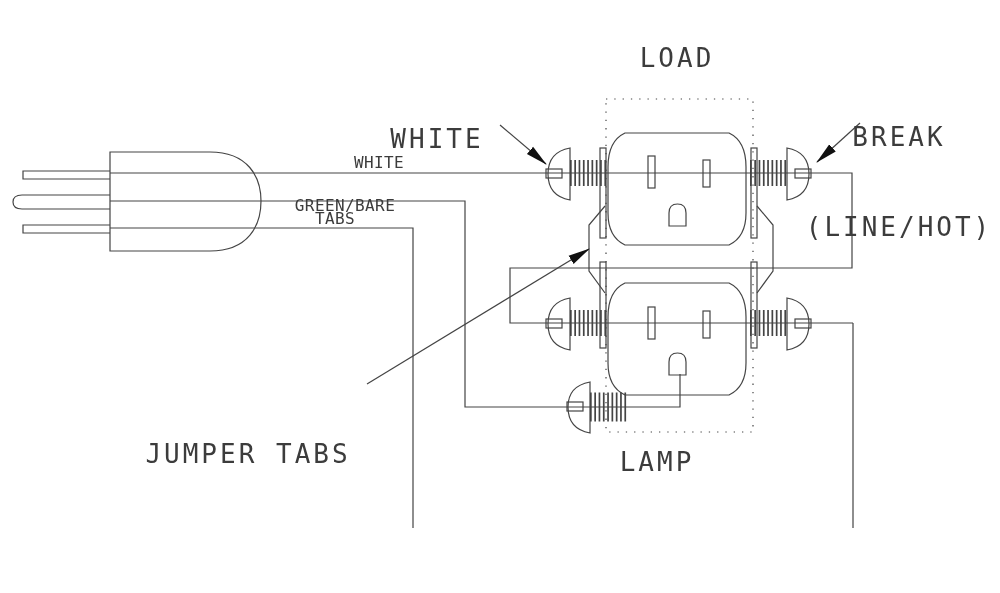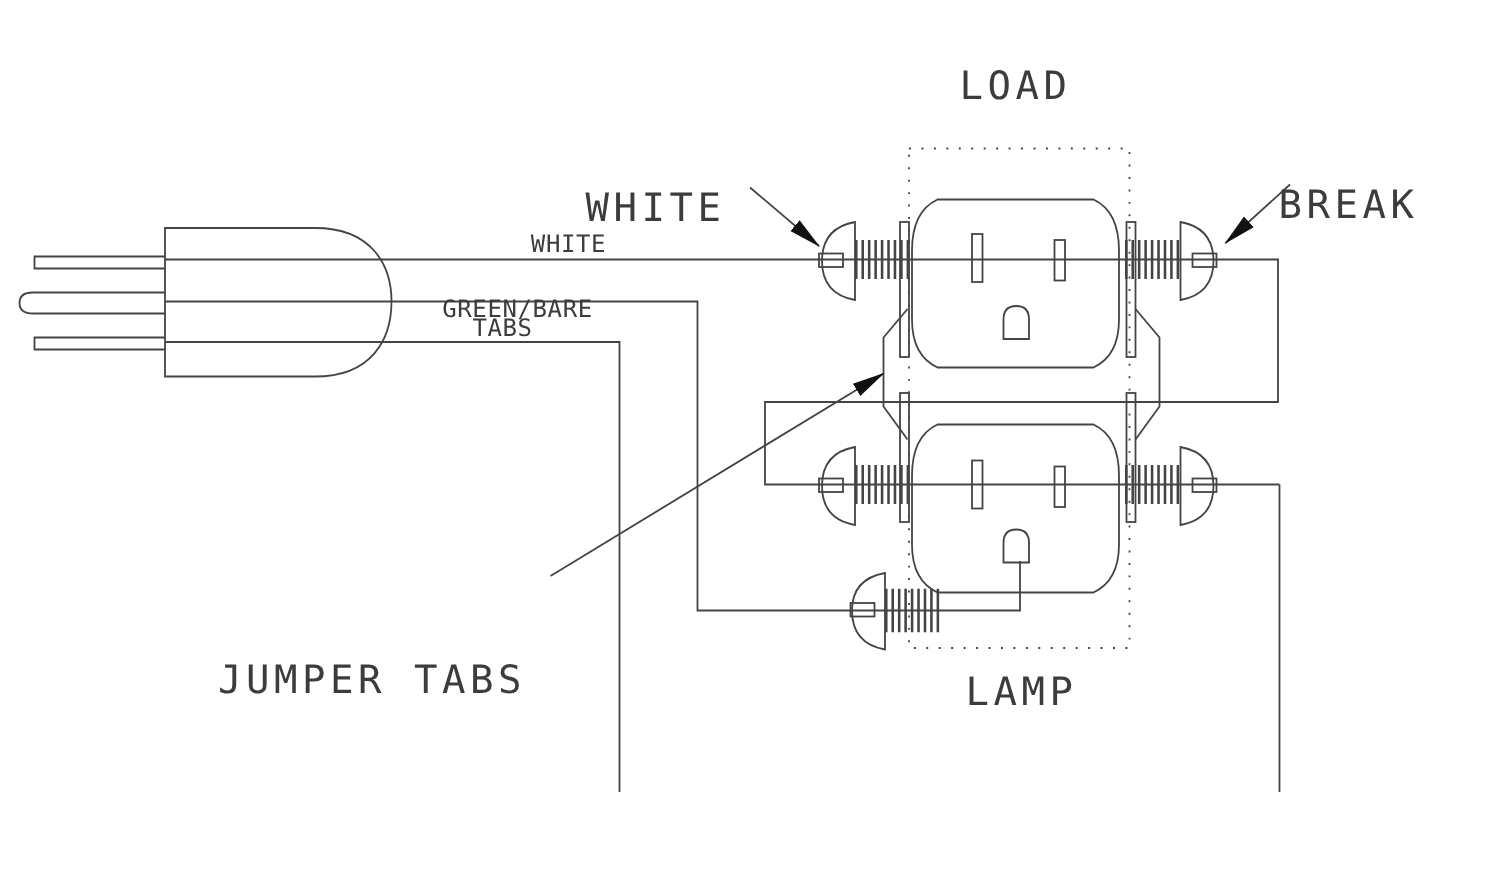--- a/index.html
+++ b/index.html
@@ -99,28 +99,29 @@
       <g>
         <line x1="500" y1="125" x2="546" y2="164" marker-end="url(#arrow)"></line>
         <line x1="860" y1="123" x2="817" y2="162" marker-end="url(#arrow)"></line>
         <line x1="367" y1="384" x2="589" y2="249" marker-end="url(#arrow)"></line>
       </g>
     </g>
   </svg>
 
   <div class="lbl big" style="left:677px;top:43px;">LOAD</div>
 
-  <div class="lbl big" style="left:681px;top:447px;text-align:center;">LAMP</div>
+  <div class="lbl big" style="left:657px;top:447px;text-align:center;">LAMP</div>
 
   <div class="lbl big" style="left:437px;top:64px;">
     <div>WHITE</div>
   </div>
 
   <div class="lbl big" style="left:899px;top:62px;">
     <div>BREAK</div>
+    <div>(LINE/HOT)</div>
   </div>
 
   <div class="lbl big note" style="left:248px;top:369px;">
     <div>JUMPER TABS</div>
     
     
   </div>
 
   <div class="lbl small" style="left:379px;top:154px;">WHITE</div>
   <div class="lbl small" style="left:345px;top:197px;">GREEN/BARE</div>

